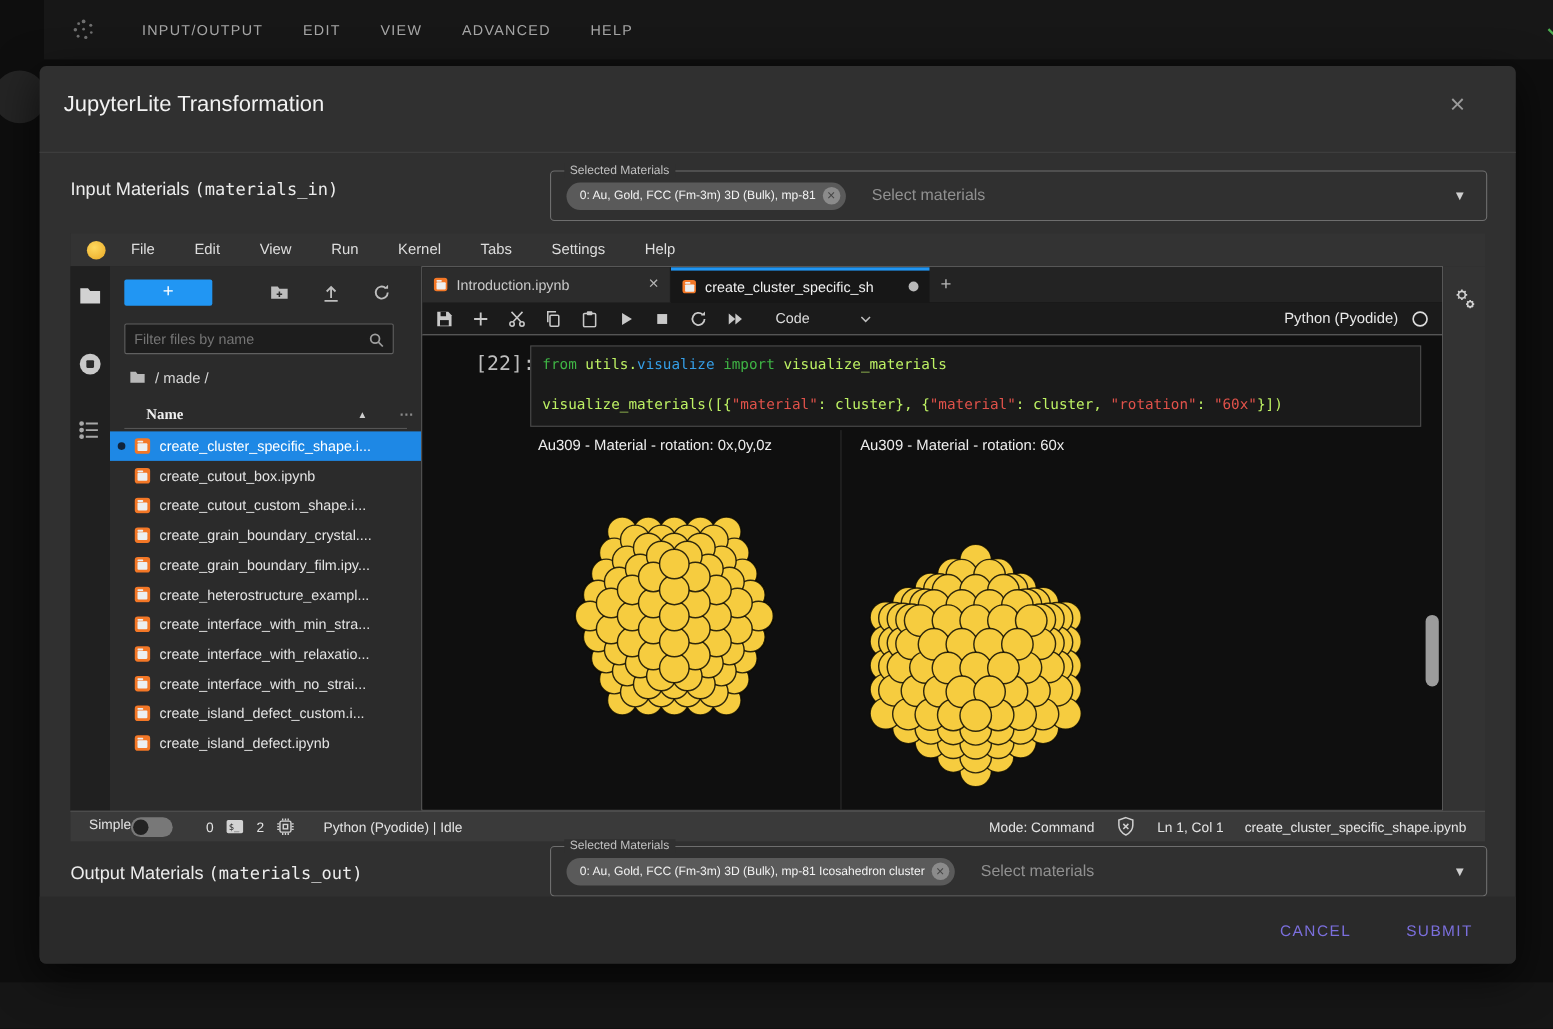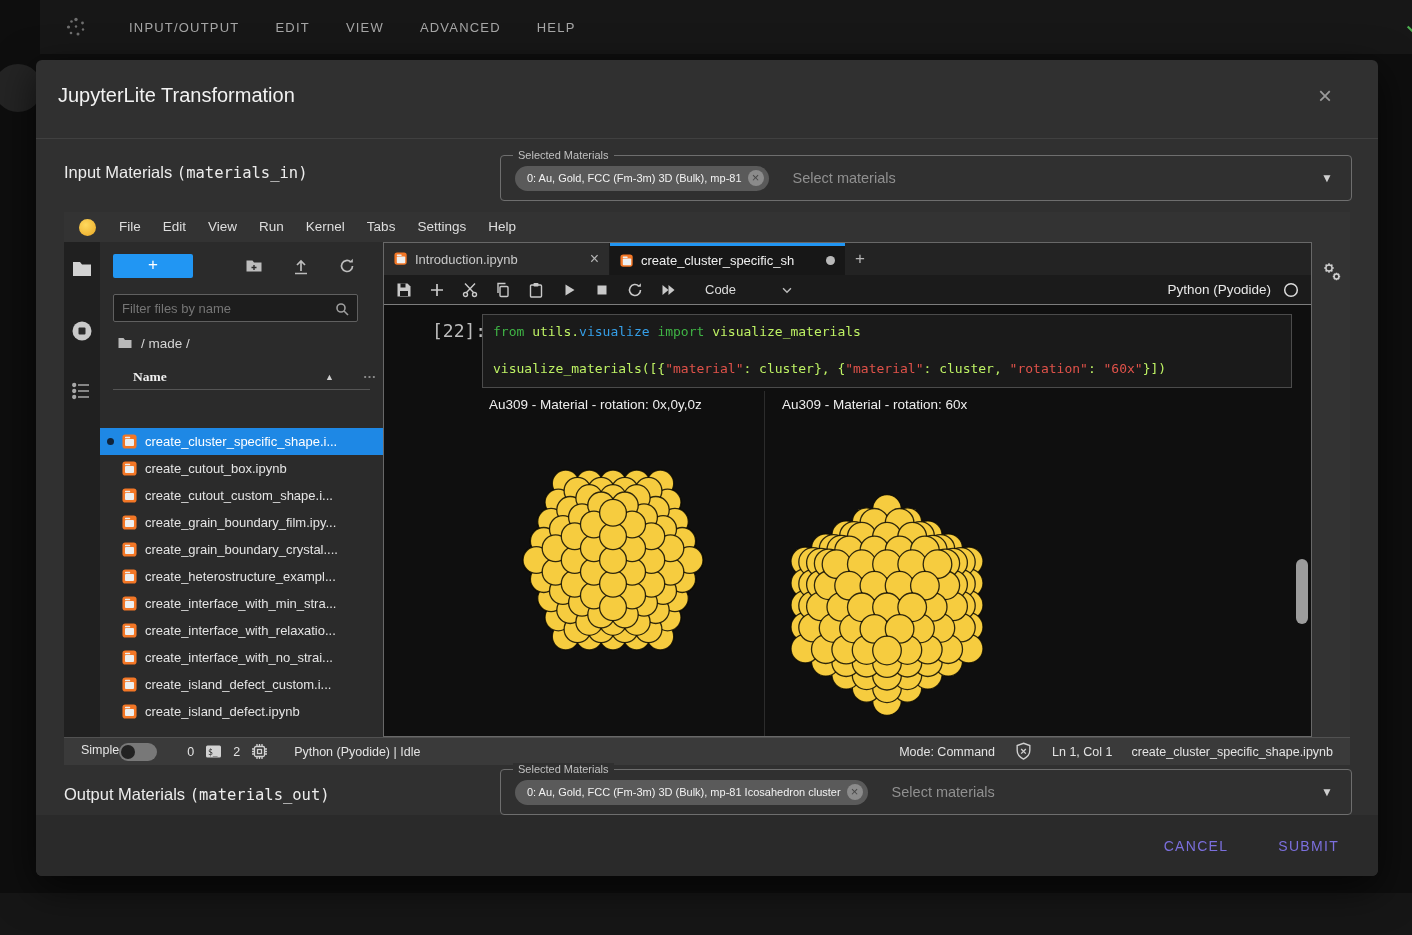--- a/index.html
+++ b/index.html
@@ -40,21 +40,21 @@
             font-size:13px; line-height:15px; text-align:center; margin-left:6px; cursor:pointer; }
   .select-ph { color:#909090; font-size:14.5px; margin-left:24px; flex:1; }
   .dd-arrow { color:#cfcfcf; font-size:12px; margin-right:4px; }
 
   
   .jupyter { position:absolute; left:28px; top:152px; width:1286px; height:553px; background:#2b2b2b; }
   .j-menubar { position:absolute; left:0; top:0; width:100%; height:30px; background:#333;
                display:flex; align-items:center; }
   .j-logo { width:17px; height:17px; border-radius:50%; margin-left:15px;
             background:radial-gradient(circle at 40% 35%, #ffd95e, #e9a825); }
-  .j-menus { display:flex; margin-left:12px; }
+  .j-menus { display:flex; margin-left:12px;gap:14px; }
   .j-menu { color:#dedede; font-size:13.5px; padding:0 11px; line-height:30px; cursor:pointer; }
 
   .j-body { position:absolute; left:0; top:30px; width:100%; height:495px; display:flex; }
   .j-sidestrip { width:36px; background:#202020; position:relative; }
   .side-icon { position:absolute; left:7px; width:22px; height:22px; cursor:pointer; }
 
   .fbrowser { width:283px; background:#2b2b2b; position:relative; }
   .fb-newbtn { position:absolute; left:13px; top:12px; width:80px; height:24px; background:#2196f3;
                border-radius:2px; color:#fff; font-size:17px; line-height:22px; text-align:center; cursor:pointer; }
   .fb-tool { position:absolute; top:15px; width:18px; height:18px; cursor:pointer; }
@@ -63,21 +63,21 @@
   .fb-filter input { width:210px; height:26px; background:transparent; border:none; outline:none;
                      color:#ddd; font-size:13px; padding:0 8px; font-family:"Liberation Sans",sans-serif; }
   .fb-filter svg { position:absolute; right:7px; top:6px; }
   .fb-crumb { position:absolute; left:17px; top:90px; height:22px; display:flex; align-items:center;
               color:#d5d5d5; font-size:13.5px; gap:8px; }
   .fb-header { position:absolute; left:13px; top:122px; width:257px; height:26px;
                border-bottom:1px solid #555; color:#f0f0f0; font-size:13.5px; font-weight:bold;
                display:flex; align-items:center; cursor:pointer;font-family:Liberation Serif, serif; }
   .fb-header .sort { margin-left:auto; margin-right:36px; font-size:9px; color:#cfcfcf; }
   .fb-header .dots { position:absolute; right:-6px; color:#8a8a8a; font-size:13px; }
-  .fb-list { position:absolute; left:0; top:150px; bottom:3px; width:100%; overflow:hidden;margin-top:36px; }
+  .fb-list { position:absolute; left:0; top:150px; bottom:3px; width:100%; overflow:hidden; }
   .file-row { height:27px; display:flex; align-items:center; color:#e4e4e4; font-size:13px;
               padding-left:22px; cursor:pointer; white-space:nowrap; position:relative; }
   .file-row.selected { background:#1e88e5; color:#fff; padding-left:22px; }
   .file-row .fdot { position:absolute; left:7px; width:7px; height:7px; border-radius:50%; background:#10243c; }
   .file-row .nb { width:15px; height:15px; margin-right:8px; flex:none; }
   .file-row .fname { overflow:hidden; text-overflow:ellipsis; }
 
   .nbpanel { width:929px; background:#111; border:1px solid #686868; display:flex; flex-direction:column; position:relative; }
   .tabbar { height:32px; background:#232323; display:flex; }
   .tab { display:flex; align-items:center; padding:0 10px; font-size:13px; color:#c9c9c9;
@@ -280,29 +280,29 @@
                     <rect x="3.2" y="2.8" width="5.5" height="1.8" rx="0.6" fill="#eceff1"></rect>
                   </svg></span>
                 <span class="fname">create_cutout_custom_shape.i...</span>
               </div>
               <div class="file-row">
                 <span class="nb"><svg width="15" height="15" viewBox="0 0 16 16">
                     <rect x="0.5" y="0.5" width="15" height="15" rx="3" fill="#f37726"></rect>
                     <rect x="3.2" y="5.2" width="9.6" height="7.6" rx="1" fill="#eceff1"></rect>
                     <rect x="3.2" y="2.8" width="5.5" height="1.8" rx="0.6" fill="#eceff1"></rect>
                   </svg></span>
-                <span class="fname">create_grain_boundary_film.ipy...</span>
+                <span class="fname">create_grain_boundary_crystal....</span>
               </div>
               <div class="file-row">
                 <span class="nb"><svg width="15" height="15" viewBox="0 0 16 16">
                     <rect x="0.5" y="0.5" width="15" height="15" rx="3" fill="#f37726"></rect>
                     <rect x="3.2" y="5.2" width="9.6" height="7.6" rx="1" fill="#eceff1"></rect>
                     <rect x="3.2" y="2.8" width="5.5" height="1.8" rx="0.6" fill="#eceff1"></rect>
                   </svg></span>
-                <span class="fname">create_grain_boundary_crystal....</span>
+                <span class="fname">create_grain_boundary_film.ipy...</span>
               </div>
               <div class="file-row">
                 <span class="nb"><svg width="15" height="15" viewBox="0 0 16 16">
                     <rect x="0.5" y="0.5" width="15" height="15" rx="3" fill="#f37726"></rect>
                     <rect x="3.2" y="5.2" width="9.6" height="7.6" rx="1" fill="#eceff1"></rect>
                     <rect x="3.2" y="2.8" width="5.5" height="1.8" rx="0.6" fill="#eceff1"></rect>
                   </svg></span>
                 <span class="fname">create_heterostructure_exampl...</span>
               </div>
               <div class="file-row">

